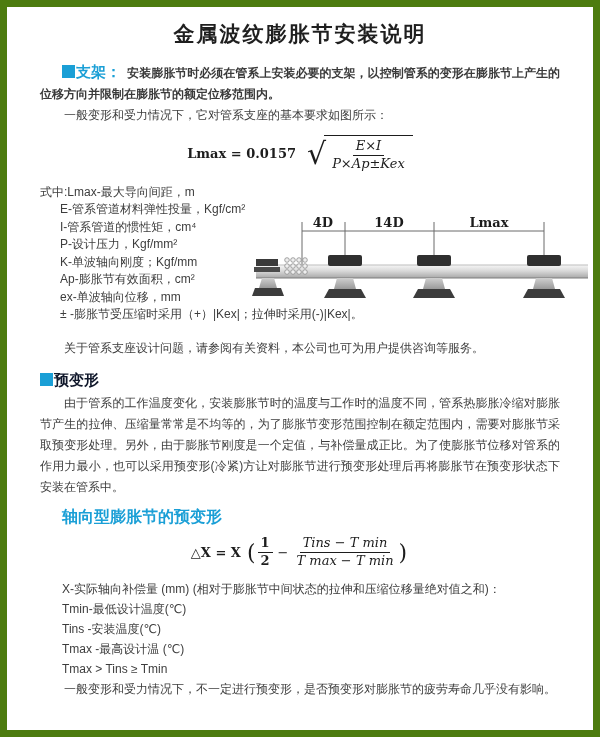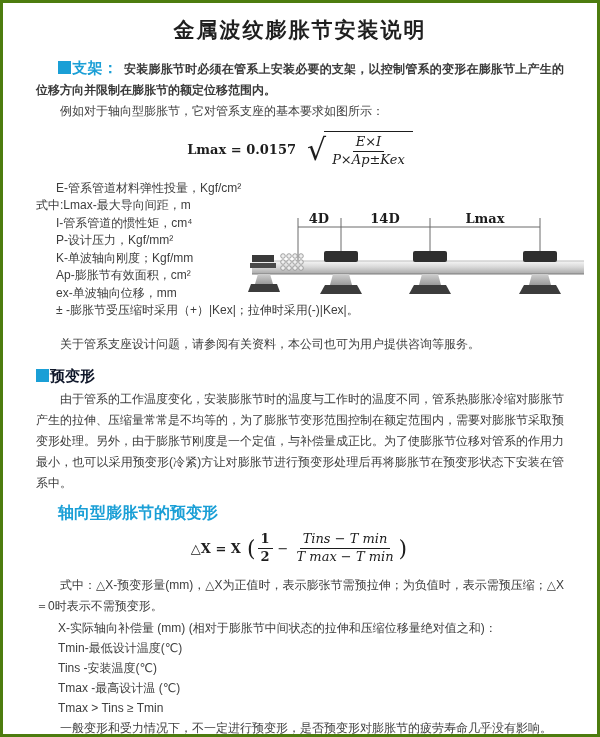--- a/index.html
+++ b/index.html
@@ -1,19 +1,19 @@
 <!DOCTYPE html>
 <html><head>
 <meta charset="utf-8">
 <style>
   * { margin:0; padding:0; box-sizing:border-box; }
   html,body { background:#fff; }
   .page {
     width:600px; height:737px;
-    border:3px solid #4d7c0f;
+    border:7px solid #4d7c0f;
     background:#fff;
     padding:0 33px;
     position:relative;
     font-family:"Liberation Sans","DejaVu Sans",sans-serif;
     font-size:12px; color:#3d3d3d;
     overflow:hidden;
   }
   .title {
     margin-top:13px; text-align:center;
     font-size:21px; font-weight:bold; color:#1f1f1f;
@@ -66,36 +66,36 @@
 </style>
 </head>
 <body>
 
 <div class="page">
 
   <div class="title">金属波纹膨胀节安装说明</div>
 
   <p class="intro"><span class="sq"></span><span class="sec-head-inline">支架：</span><span class="bold-txt">安装膨胀节时必须在管系上安装必要的支架，以控制管系的变形在膨胀节上产生的位移方向并限制在膨胀节的额定位移范围内。</span></p>
 
-  <p class="example">例如对于轴向型膨胀节，它对管系支座的基本要求如图所示：</p>
+  <p class="example">一般变形和受力情况下，它对管系支座的基本要求如图所示：</p>
 
   <div class="formula lmax">
     <span class="f-sp">Lmax = 0.0157</span>
     <span class="radical">√</span>
     <span class="rad-content">
       <span class="frac it">
         <span class="num">E×I</span>
         <span class="den">P×Ap±Kex</span>
       </span>
     </span>
   </div>
 
   <div class="def-wrap">
+    <div class="def-line">式中:Lmax-最大导向间距，m</div>
     <div class="def-line ind">E-管系管道材料弹性投量，Kgf/cm²</div>
-    <div class="def-line">式中:Lmax-最大导向间距，m</div>
     <div class="def-line ind">I-管系管道的惯性矩，cm⁴</div>
     <div class="def-line ind">P-设计压力，Kgf/mm²</div>
     <div class="def-line ind">K-单波轴向刚度；Kgf/mm</div>
     <div class="def-line ind">Ap-膨胀节有效面积，cm²</div>
     <div class="def-line ind">ex-单波轴向位移，mm</div>
     <div class="def-line ind">± -膨胀节受压缩时采用（+）|Kex|；拉伸时采用(-)|Kex|。</div>
 
     <svg class="diagram" width="340" height="100" viewBox="0 0 340 100">
       <defs>
         <linearGradient id="pipeGrad" x1="0" y1="0" x2="0" y2="1">
@@ -182,21 +182,20 @@
       <span class="den">2</span>
     </span>
     <span class="f-op">−</span>
     <span class="frac it">
       <span class="num">Tins − T min</span>
       <span class="den">T max − T min</span>
     </span>
     <span class="big-paren">)</span>
   </div>
 
-  <p class="explain">式中：△X-预变形量(mm)，△X为正值时，表示膨张节需预拉伸；为负值时，表示需预压缩；△X＝0时表示不需预变形。</p>
 
   <div class="items">
     <div class="item-line">X-实际轴向补偿量 (mm) (相对于膨胀节中间状态的拉伸和压缩位移量绝对值之和)：</div>
     <div class="item-line">Tmin-最低设计温度(℃)</div>
     <div class="item-line">Tins -安装温度(℃)</div>
     <div class="item-line">Tmax -最高设计温 (℃)</div>
     <div class="item-line">Tmax &gt; Tins ≥ Tmin</div>
     <div class="item-line ind">一般变形和受力情况下，不一定进行预变形，是否预变形对膨胀节的疲劳寿命几乎没有影响。</div>
   </div>
 

